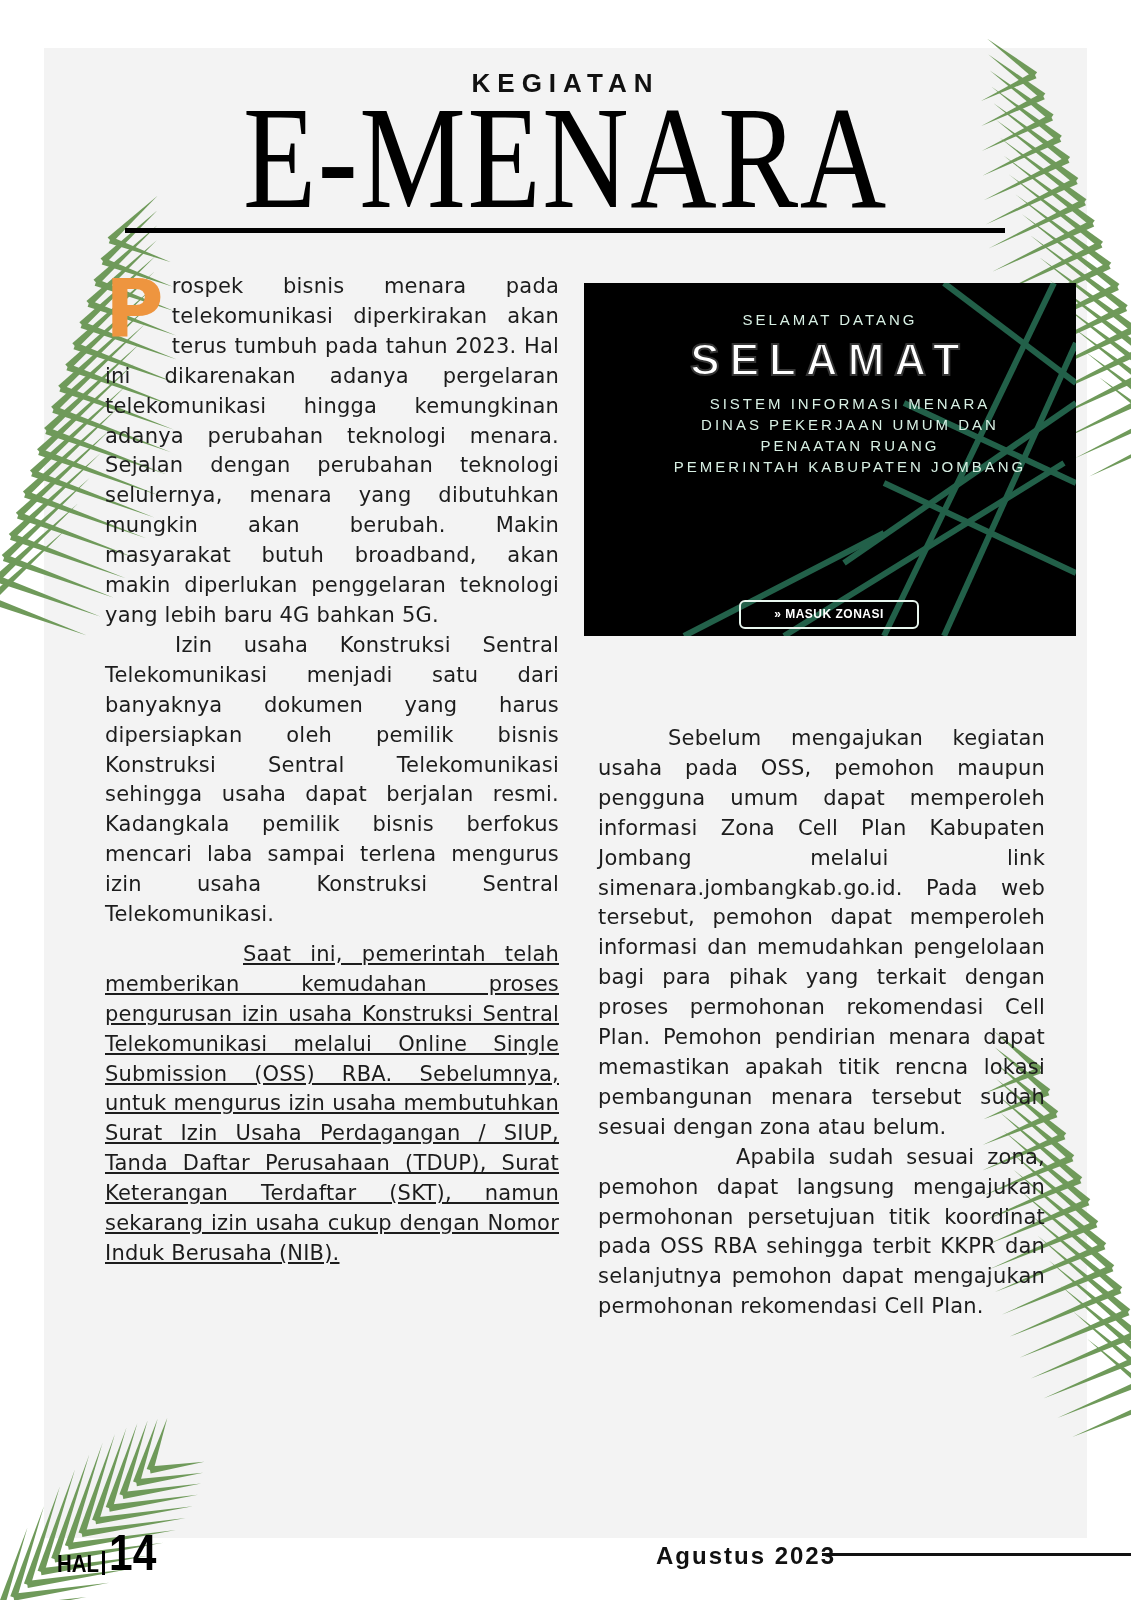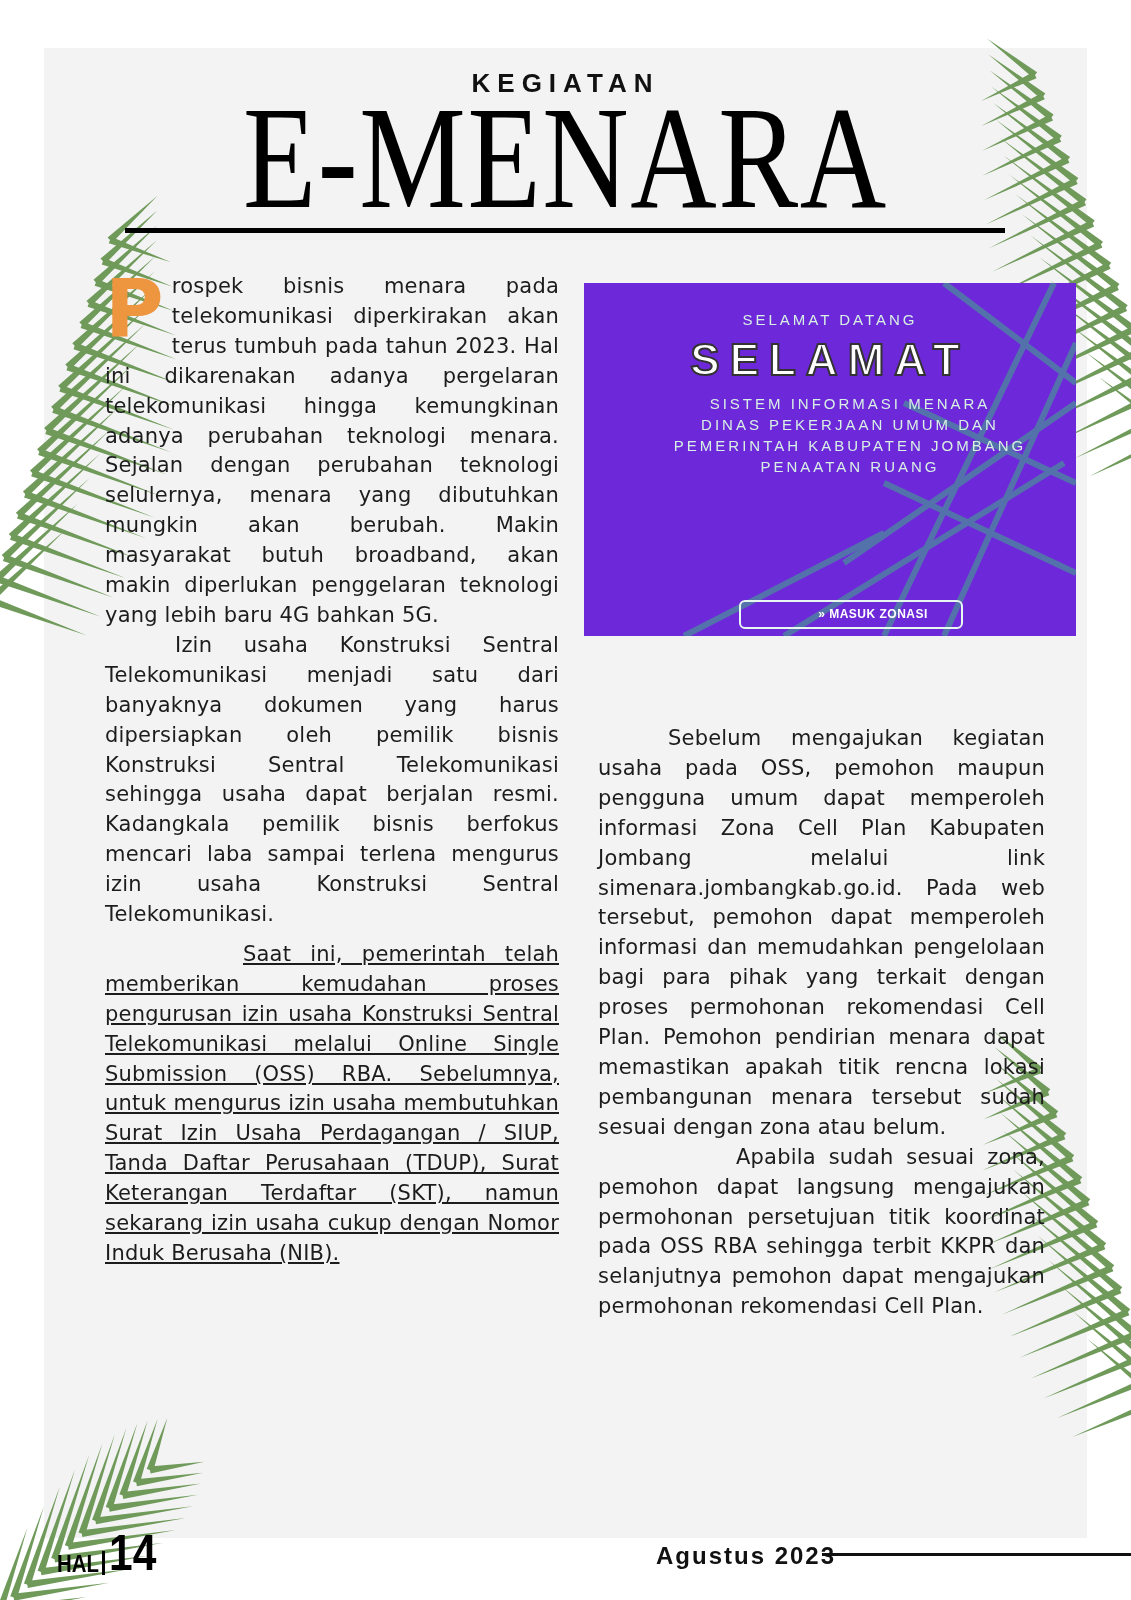--- a/index.html
+++ b/index.html
@@ -15,31 +15,31 @@
   .col { position:absolute; font-size:21px; line-height:29.9px; text-align:justify; color:#1c1c1c;
          font-family:"DejaVu Sans", sans-serif; letter-spacing:0.2px; }
   .col p { margin:0; }
   .col-left { left:105px; top:272px; width:454px; }
   .col-right { left:598px; top:724px; width:447px; }
   .indent1 { text-indent:70px; }
   .indent2 { text-indent:138px; }
   .gap { margin-top:10px !important;text-decoration:underline; }
   .dropcap { float:left; font-size:80px; line-height:62px; font-weight:bold; color:#ee953f;
              margin:6px 8px 0 0; font-family:"DejaVu Sans", sans-serif; }
-  .banner { position:absolute; left:584px; top:283px; width:492px; height:353px; background:#6d28d9; overflow:hidden; }
+  .banner { position:absolute; left:584px; top:283px; width:492px; height:353px; background:#000000; overflow:hidden; }
   .banner svg.bg { position:absolute; left:0; top:0; }
   .b-welcome { position:absolute; width:100%; top:28px; text-align:center; font-size:15px; letter-spacing:3px;
                color:#d8f0e4; font-family:"Liberation Sans", sans-serif; }
   .b-title { position:absolute; width:100%; top:52px; text-align:center; font-size:44px; font-weight:bold;
              letter-spacing:10px; color:#fff; -webkit-text-stroke:2px #333; font-family:"Liberation Sans", sans-serif; }
   .b-sub { position:absolute; width:100%; top:110px; text-align:center; font-size:15px; letter-spacing:3px;
            line-height:21px; color:#d8f0e4; font-family:"Liberation Sans", sans-serif;padding-left:20px; }
   .b-btn { position:absolute; left:155px; top:317px; width:176px; height:25px; border:2px solid #e8f7ef;
            border-radius:6px; color:#fff; font-size:12px; font-weight:bold; text-align:center; line-height:25px;
-           font-family:"Liberation Sans", sans-serif; letter-spacing:0.5px; cursor:pointer;padding-left:44px; }
+           font-family:"Liberation Sans", sans-serif; letter-spacing:0.5px; cursor:pointer; }
   .footer-page { position:absolute; left:34px; top:1527px; height:50px; display:flex; align-items:flex-end;
                  font-family:"Liberation Sans", sans-serif; font-weight:bold; color:#000;margin-left:23px; }
   .footer-page .lbl { font-size:24px; line-height:26px; transform:scaleX(0.85); transform-origin:left; margin-right:-4px; }
   .footer-page .sep { width:3px; height:24px; background:#000; margin:0 4px 2px 0; }
   .footer-page .num { font-size:50px; line-height:48px; transform:scaleX(0.85); transform-origin:left; }
   .footer-date { position:absolute; left:656px; top:1542px; font-size:24px; font-weight:bold; letter-spacing:2px;
                  font-family:"Liberation Sans", sans-serif; color:#111; }
   .footer-line { position:absolute; left:822px; top:1553px; width:309px; height:3px; background:#111; }
   svg.leaf { position:absolute; overflow:visible; }
 </style>
@@ -216,22 +216,22 @@
       <line x1="200" y1="353" x2="480" y2="180"></line>
       <line x1="360" y1="0" x2="492" y2="100"></line>
       <line x1="100" y1="353" x2="300" y2="250"></line>
     </g>
   </svg>
   <div class="b-welcome">SELAMAT DATANG</div>
   <div class="b-title">SELAMAT</div>
   <div class="b-sub">
     <div>SISTEM INFORMASI MENARA</div>
     <div>DINAS PEKERJAAN UMUM DAN</div>
+    <div>PENAATAN RUANG</div>
     <div>PEMERINTAH KABUPATEN JOMBANG</div>
-    <div>PENAATAN RUANG</div>
   </div>
   <div class="b-btn">
     <span>»</span>
     <span>MASUK ZONASI</span>
   </div>
 </div>
 
 <div class="col col-right">
   <p class="indent1">Sebelum mengajukan kegiatan usaha pada OSS, pemohon maupun pengguna umum dapat memperoleh informasi Zona Cell Plan Kabupaten Jombang melalui link simenara.jombangkab.go.id. Pada web tersebut, pemohon dapat memperoleh informasi dan  memudahkan pengelolaan bagi para pihak yang terkait dengan proses permohonan rekomendasi Cell Plan. Pemohon pendirian menara dapat memastikan apakah titik rencna lokasi pembangunan menara tersebut sudah sesuai dengan zona atau belum.</p>
   <p class="indent2">Apabila sudah sesuai zona, pemohon dapat langsung mengajukan permohonan persetujuan titik koordinat pada OSS RBA sehingga terbit KKPR  dan selanjutnya pemohon dapat mengajukan permohonan rekomendasi Cell Plan.</p>

